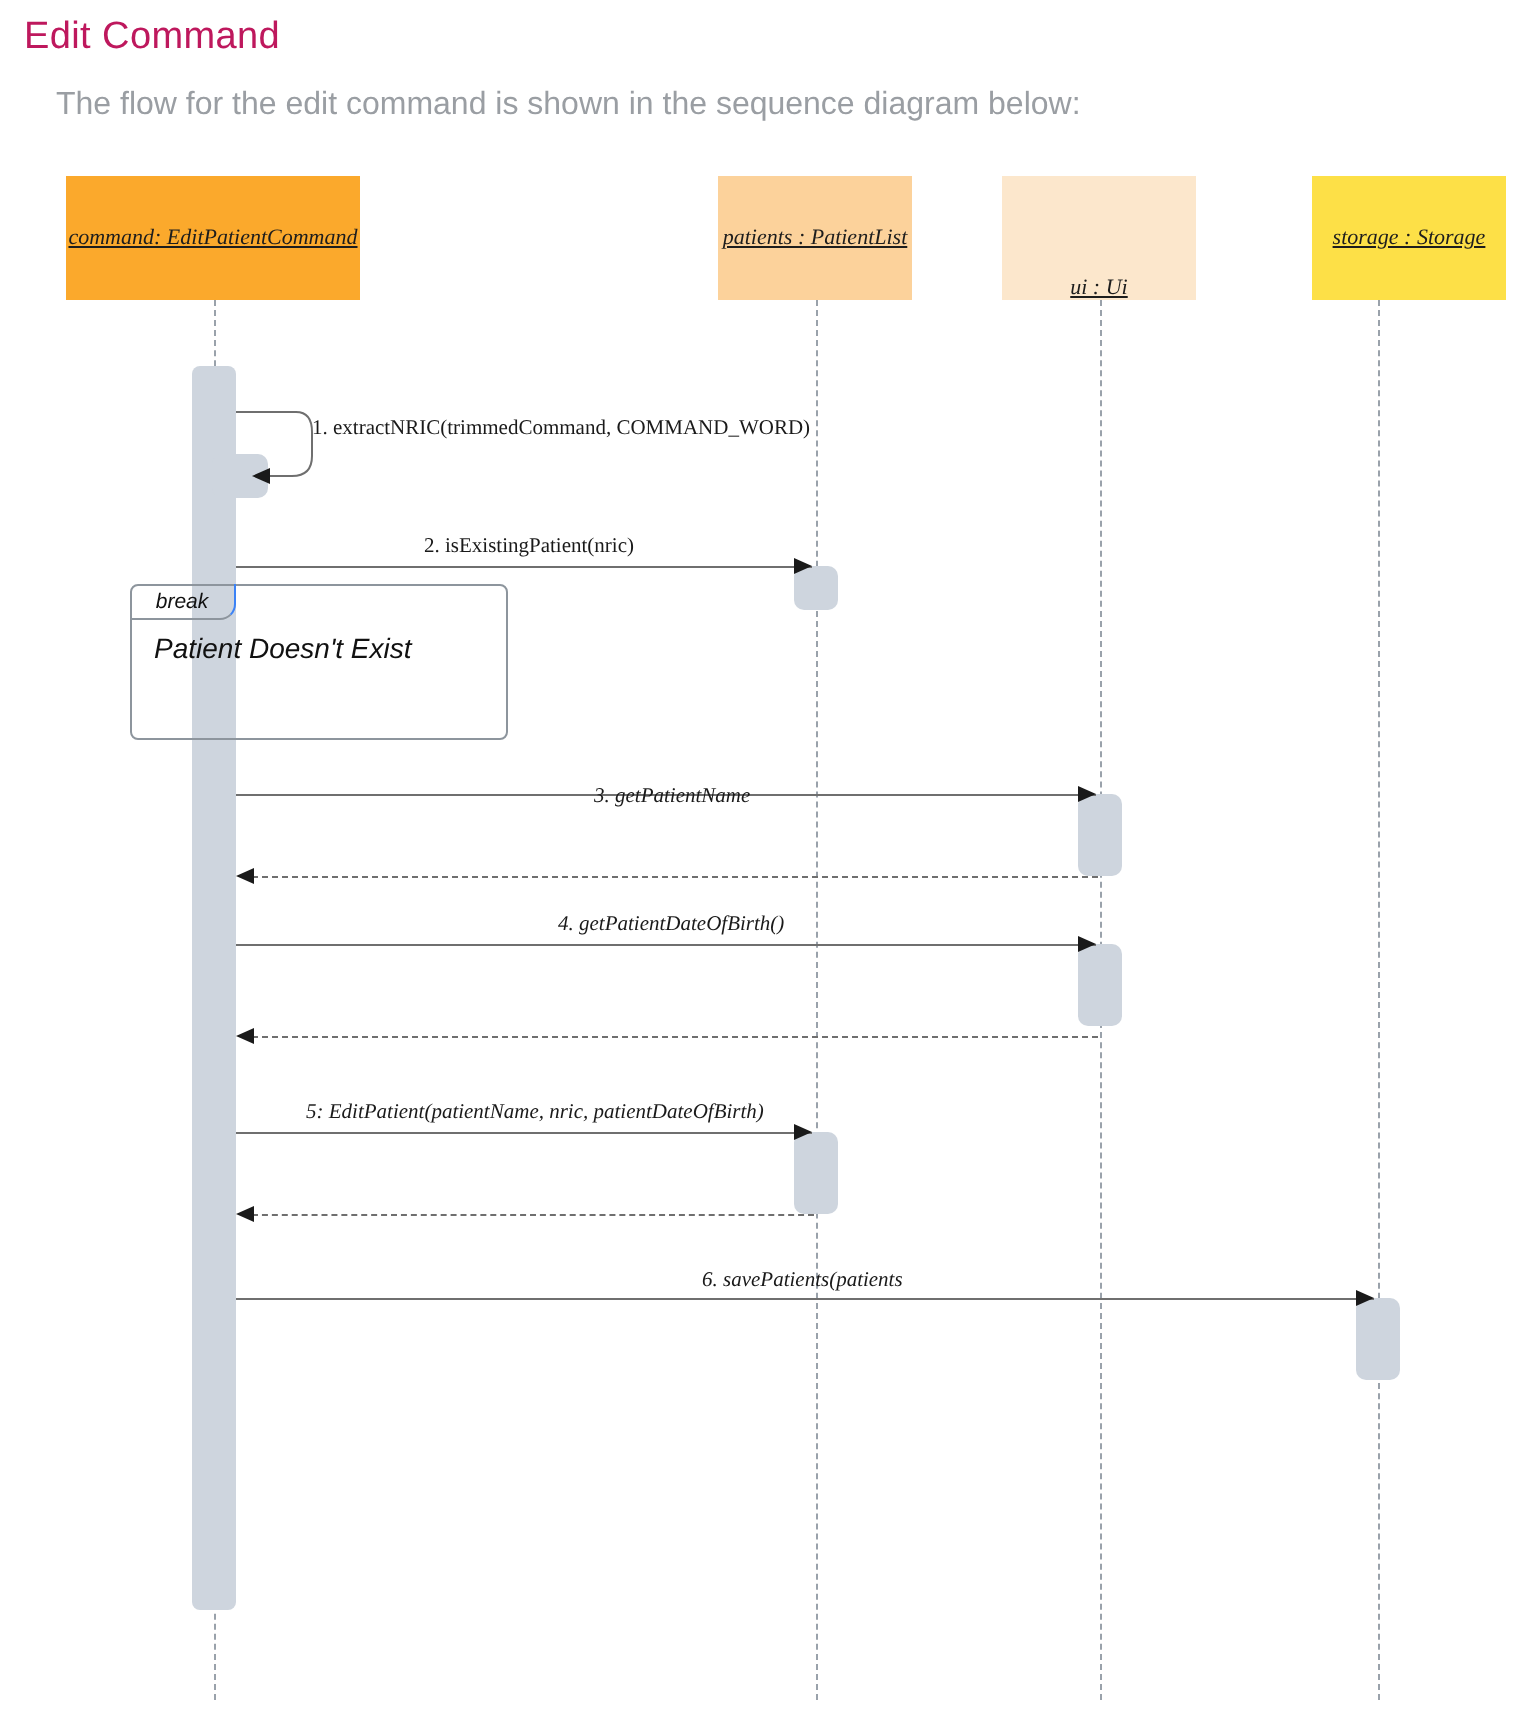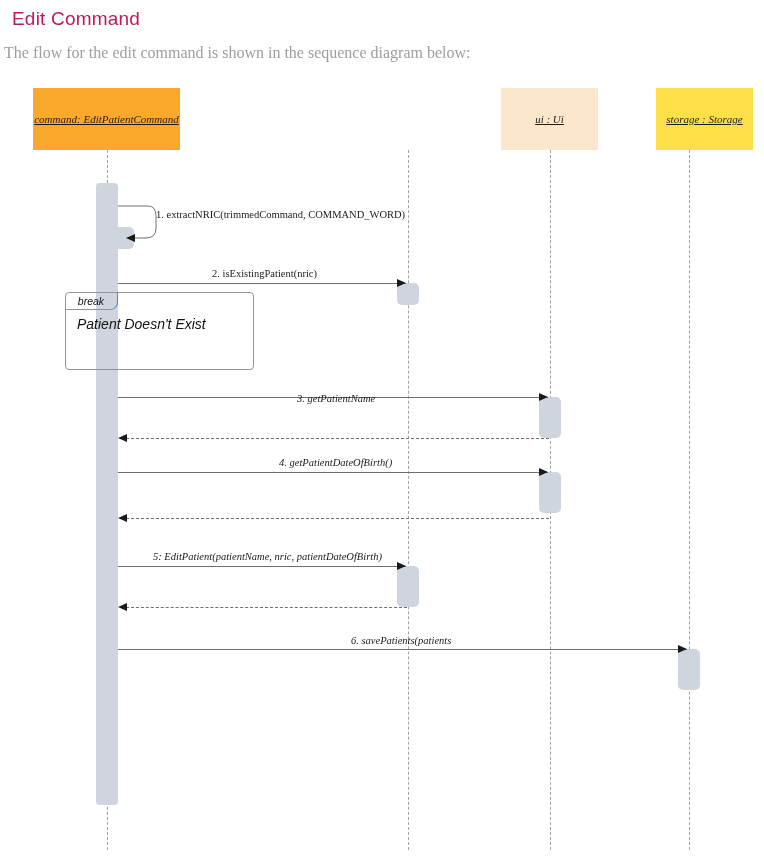--- a/index.html
+++ b/index.html
@@ -19,27 +19,26 @@
     left: 12px;
     top: 8px;
     font-size: 19px;
     color: #be185d;
     font-weight: 400;
     letter-spacing: 0.2px;
     white-space: nowrap;
   }
   #page-subtitle {
     position: absolute;
-    left: 4px;
+    left: 28px;
     top: 44px;
     font-size: 16px;
     color: #9a9ea3;
     font-weight: 400;
     white-space: nowrap;
-    font-family: Liberation Serif, serif;
   }
   #diagram {
     position: absolute;
     left: 0;
     top: 0;
     width: 764px;
     height: 860px;
   }
   .participant-box {
     position: absolute;
@@ -160,21 +159,24 @@
   <div class="activation" style="left:106px; top:227px; width:28px; height:22px;"></div>
   <div class="activation" style="left:397px; top:283px; width:22px; height:22px;"></div>
   <div class="activation" style="left:539px; top:397px; width:22px; height:41px;"></div>
   <div class="activation" style="left:539px; top:472px; width:22px; height:41px;"></div>
   <div class="activation" style="left:397px; top:566px; width:22px; height:41px;"></div>
   <div class="activation" style="left:678px; top:649px; width:22px; height:41px;"></div>
 
   <div class="participant-box" style="left:33px; top:88px; width:147px; height:62px; background:#FBA92C;">
     <span class="participant-label">command: EditPatientCommand</span>
   </div>
-  <div class="participant-box" style="left:501px; top:88px; width:97px; height:62px; background:#FCE7CC;">
+  <div class="participant-box" style="left:359px; top:88px; width:97px; height:62px; background:#FCD29B;">
+    <span class="participant-label">patients : PatientList</span>
+  </div>
+  <div class="participant-box" style="left:501px; top:88px; width:97px; height:62px; background:#FCE7CC;align-items:flex-end;">
     <span class="participant-label">ui : Ui</span>
   </div>
   <div class="participant-box" style="left:656px; top:88px; width:97px; height:62px; background:#fde047;text-align:right;">
     <span class="participant-label">storage :  Storage</span>
   </div>
 
   <svg class="selfcall-path" style="left:110px; top:200px;" width="60" height="45" viewBox="0 0 60 45">
     <path d="M 8 6 L 38 6 Q 46 6 46 16 L 46 28 Q 46 38 36 38 L 22 38" fill="none" stroke="#6f6f6f" stroke-width="1"></path>
   </svg>
   <div class="arrowhead-left" style="left:126px; top:234px;"></div>

